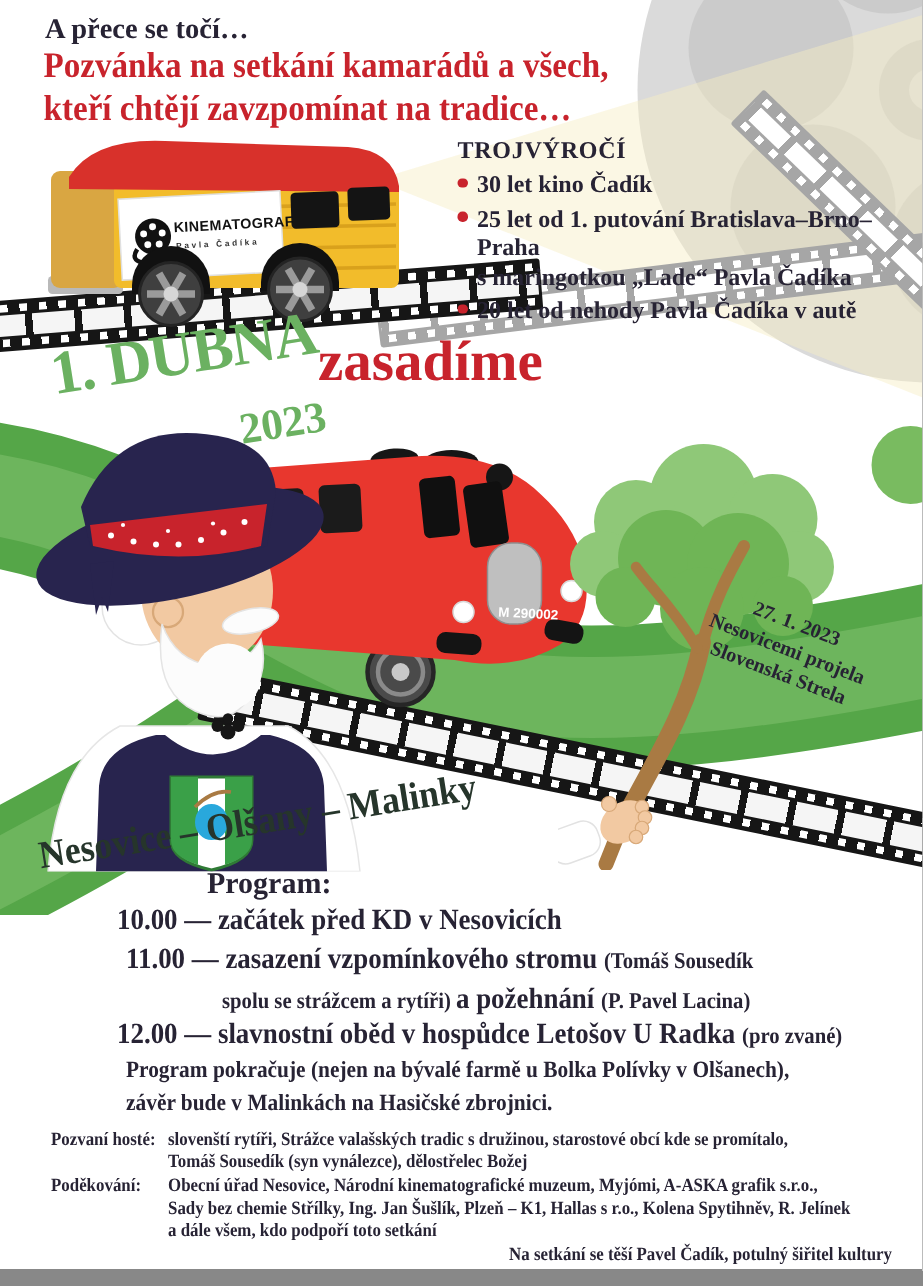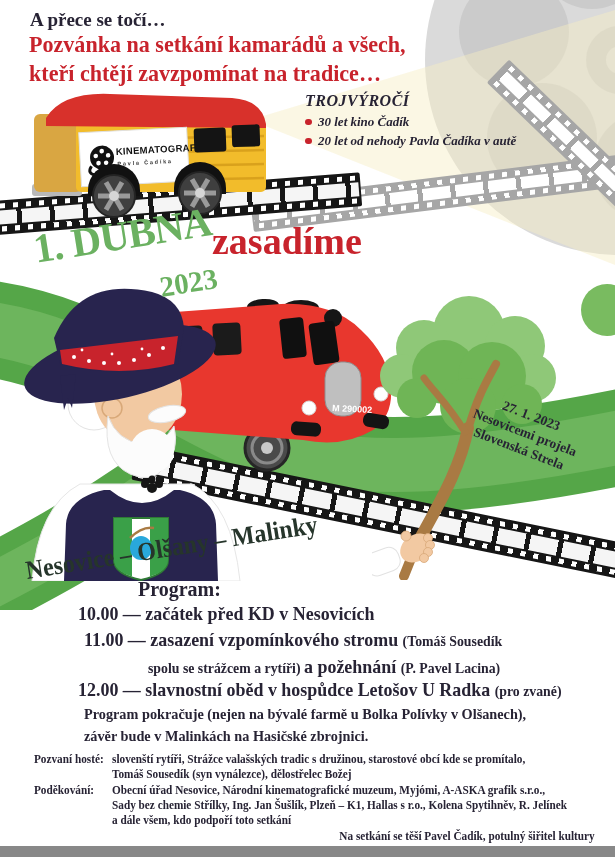--- a/index.html
+++ b/index.html
@@ -20,21 +20,21 @@
   .strip .holes{position:absolute;left:2px;right:2px;height:5px;
     background:repeating-linear-gradient(90deg,rgba(0,0,0,0) 0 4px,#fff 4px 9px,rgba(0,0,0,0) 9px 13px);}
   .strip .holes.top{top:3px}.strip .holes.bot{bottom:3px}
   .strip .frames{position:absolute;left:2px;right:2px;top:10px;bottom:10px;
     background:repeating-linear-gradient(90deg,rgba(0,0,0,0) 0 5px,#f5f5f5 5px 33px);}
   .strip.gray{background:#a6a6a6;z-index:1;}
   .strip.gray .frames{background:repeating-linear-gradient(90deg,rgba(0,0,0,0) 0 5px,#ffffff 5px 33px);}
   
   .anniv{left:305px;top:92px;width:302px;white-space:normal;}
   .anniv h3{margin:0 0 4px 0;font-size:16px;letter-spacing:.5px;}
-  .anniv ul{list-style:none;margin:0;padding:0;font-size:13px;line-height:1.22;}
+  .anniv ul{list-style:none;margin:0;padding:0;font-size:16px;line-height:1.22;}
   .anniv li{position:relative;padding-left:13px;margin-bottom:3px;white-space:pre-line;}
   .anniv .dot{position:absolute;left:0;top:4.5px;width:6.5px;height:6.5px;border-radius:50%;background:#c8232c;}
   .big{font-size:19.5px;}
   .small{font-size:15px;}
   .credit{font-size:12.5px;}
 </style>
 </head>
 <body>
 
 <div class="poster">
@@ -73,24 +73,26 @@
   <div class="strip" style="left:-18px;top:202px;width:380px;height:34px;transform:rotate(-4.5deg);transform-origin:left center;">
     <div class="holes top"></div>
       <div class="frames"></div>
       <div class="holes bot"></div>
   </div>
 
   <div class="abs ink" style="left:30px;top:9px;font-size:19px;z-index:6;">A přece se točí…</div>
   <div class="abs red cond" style="left:29px;top:31px;font-size:24px;z-index:6;">Pozvánka na setkání kamarádů a všech,</div>
   <div class="abs red cond" style="left:29px;top:60px;font-size:24px;z-index:6;">kteří chtějí zavzpomínat na tradice…</div>
 
-  <div class="abs anniv ink" style="z-index:6;font-style:italic;">
+  <div class="abs anniv ink" style="z-index:6;">
     <h3>TROJVÝROČÍ</h3>
     <ul>
       <li><span class="dot"></span><span>30 let kino Čadík</span></li>
+      <li><span class="dot"></span><span>25 let od 1. putování Bratislava–Brno–Praha
+s maringotkou „Lade“ Pavla Čadíka</span></li>
       <li><span class="dot"></span><span>20 let od nehody Pavla Čadíka v autě</span></li>
     </ul>
   </div>
 
   <svg class="abs" style="left:18px;top:84px;z-index:3;" width="270" height="140" viewBox="0 0 270 140">
     <rect x="14" y="100" width="50" height="12" rx="3" fill="#b9b9b9"></rect>
     <rect x="16" y="30" width="48" height="78" rx="6" fill="#d9a642"></rect>
     <rect x="58" y="38" width="190" height="70" rx="5" fill="#f2bc2b"></rect>
     <g stroke="#d9a11c" stroke-width="2.5">
       <line x1="150" y1="54" x2="246" y2="52"></line>

